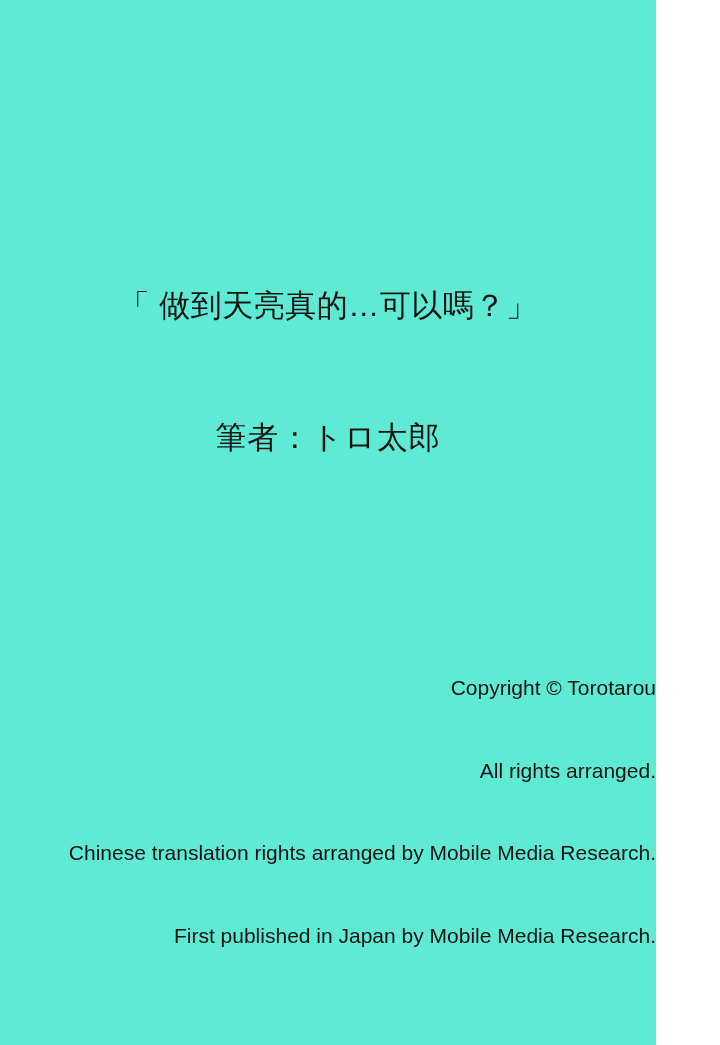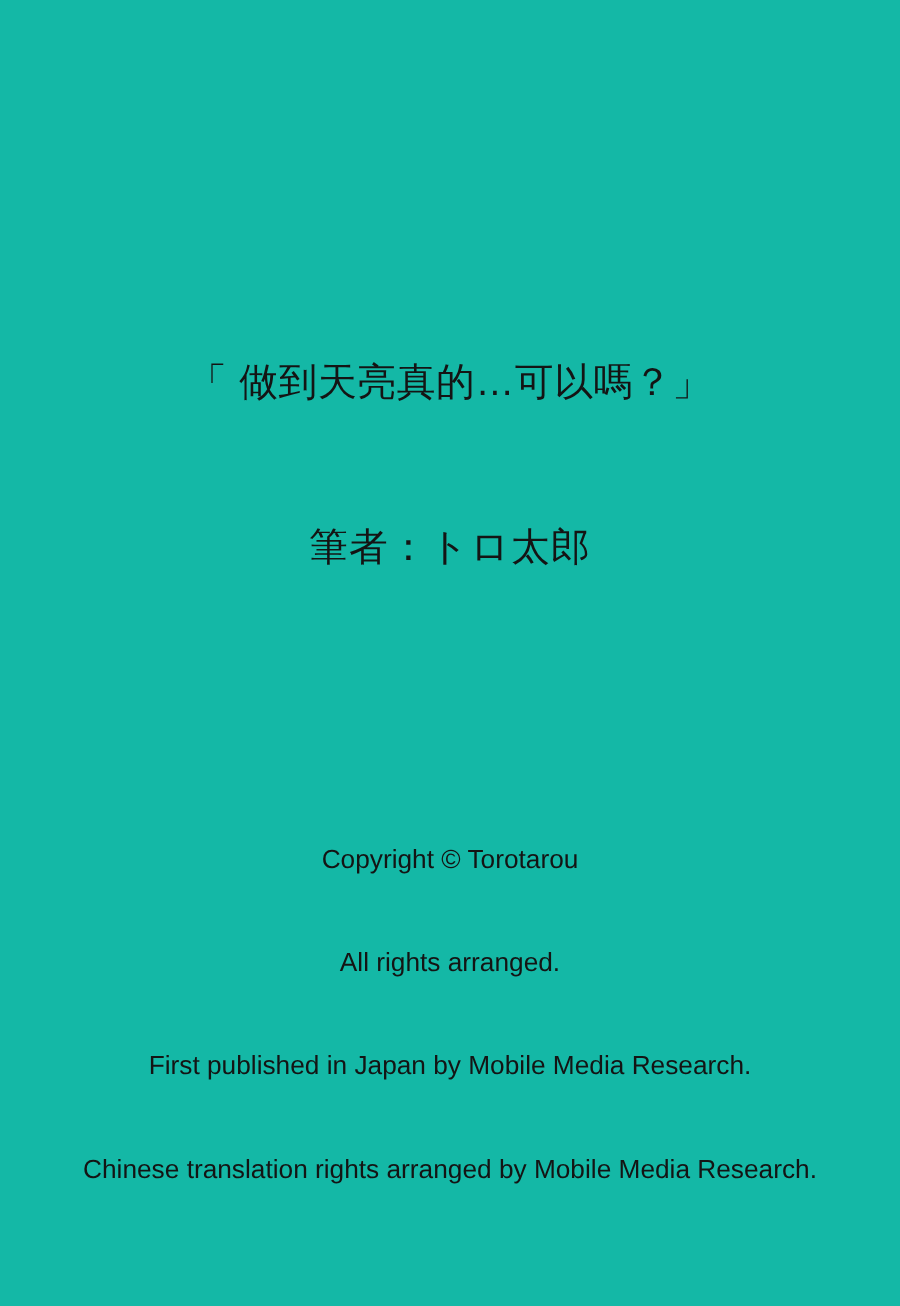--- a/index.html
+++ b/index.html
@@ -5,23 +5,23 @@
   * { margin: 0; padding: 0; box-sizing: border-box; }
   html, body {
     width: 720px;
     height: 1045px;
     background: #ffffff;
     font-family: "Liberation Sans", "DejaVu Sans", sans-serif;
     overflow: hidden;
   }
   .page {
     position: relative;
-    width: 720px;
+    width: 656px;
     height: 1045px;
-    background: #14b8a6;
+    background: #5eead4;
     color: #141414;
   }
   .center-text {
     position: absolute;
     left: 0;
     width: 100%;
     text-align: center;
     white-space: pre;
   }
   .title-block {
@@ -41,35 +41,36 @@
     top: 404px;
     font-size: 31px;
     line-height: 36px;
     letter-spacing: 1px;
     margin-top: 16px;
   }
   .copyright-block {
     top: 619px;
     font-size: 21px;
     line-height: 27.5px;
+    text-align: right;
   }
   .copyright-line { display: block; }
 </style>
 </head>
 <body>
 
 <div class="page">
 
   <div class="center-text title-block">
     <span class="title-line">「 做到天亮真的…可以嗎？」</span>
   </div>
 
 
   <div class="center-text author-line">筆者：トロ太郎</div>
 
   <div class="center-text copyright-block">
     <span class="copyright-line">Copyright © Torotarou</span>
     <span class="copyright-line">All rights arranged.</span>
+    <span class="copyright-line">Chinese translation rights arranged by Mobile Media Research.</span>
     <span class="copyright-line">First published in Japan by Mobile Media Research.</span>
-    <span class="copyright-line">Chinese translation rights arranged by Mobile Media Research.</span>
   </div>
 
 </div>
 
 </body></html>

